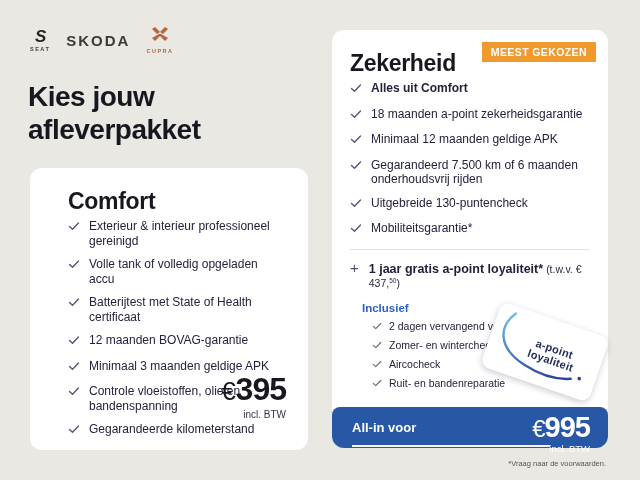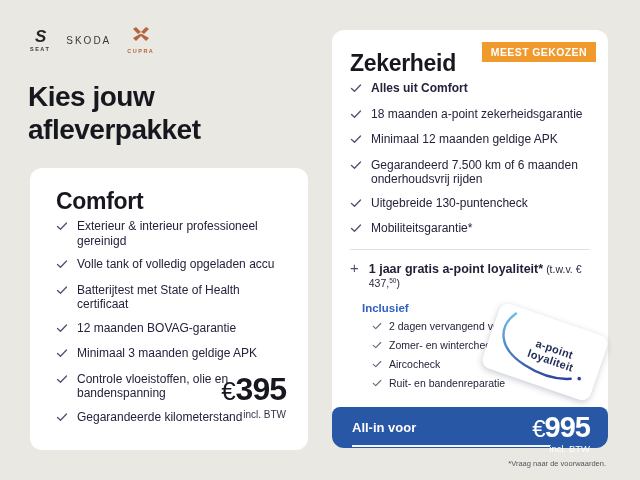--- a/index.html
+++ b/index.html
@@ -9,27 +9,27 @@
     background:#E9E8E2;
     font-family:"Liberation Sans", sans-serif;
     color:#20203A;
     overflow:hidden;
   }
   
   .logos { position:absolute; left:30px; top:27px; display:flex; align-items:center; gap:16px; }
   .brand { display:flex; flex-direction:column; align-items:center; }
   .seat-mark { font-weight:900; font-size:17px; line-height:15px; color:#262626; font-style:italic; letter-spacing:-1px; }
   .brand-word { font-size:5.5px; font-weight:bold; letter-spacing:1.5px; color:#3A3A38; margin-top:2px; }
-  .skoda-word { font-size:10px; font-weight:normal; letter-spacing:2px; color:#3A3A38; }
+  .skoda-word { font-size:15px; font-weight:bold; letter-spacing:2px; color:#3A3A38; }
   .cupra-word { color:#B4663C; }
   
   .heading { position:absolute; left:28px; top:80px; font-size:28px; font-weight:600; line-height:33px; color:#17171F; letter-spacing:-0.5px; }
   
   .card { position:absolute; background:#FFFFFF; border-radius:12px; }
-  .card-comfort { left:30px; top:168px; width:278px; height:282px; padding:20px 26px; }
+  .card-comfort { left:30px; top:168px; width:278px; height:282px; padding:20px 38px; }
   .card-zekerheid { left:332px; top:30px; width:276px; height:418px; padding:20px 18px 0 18px; }
   .card-title { font-size:23px; font-weight:bold; color:#17171F; letter-spacing:-0.3px; }
   
   .badge { position:absolute; top:12px; right:12px; background:#F0992D; color:#FFFFFF; font-size:10.5px; font-weight:bold; letter-spacing:0.4px; padding:4px 9px; border-radius:0; }
   
   ul.checklist { list-style:none; margin-top:4px; }
   ul.checklist li { display:flex; align-items:flex-start; gap:9px; margin-bottom:9px; font-size:12px; line-height:14.5px; color:#23233C; }
   ul.checklist li .chk { flex:0 0 12px; margin-top:1px; }
   li.bold-item span.itxt { font-weight:bold; }
   

